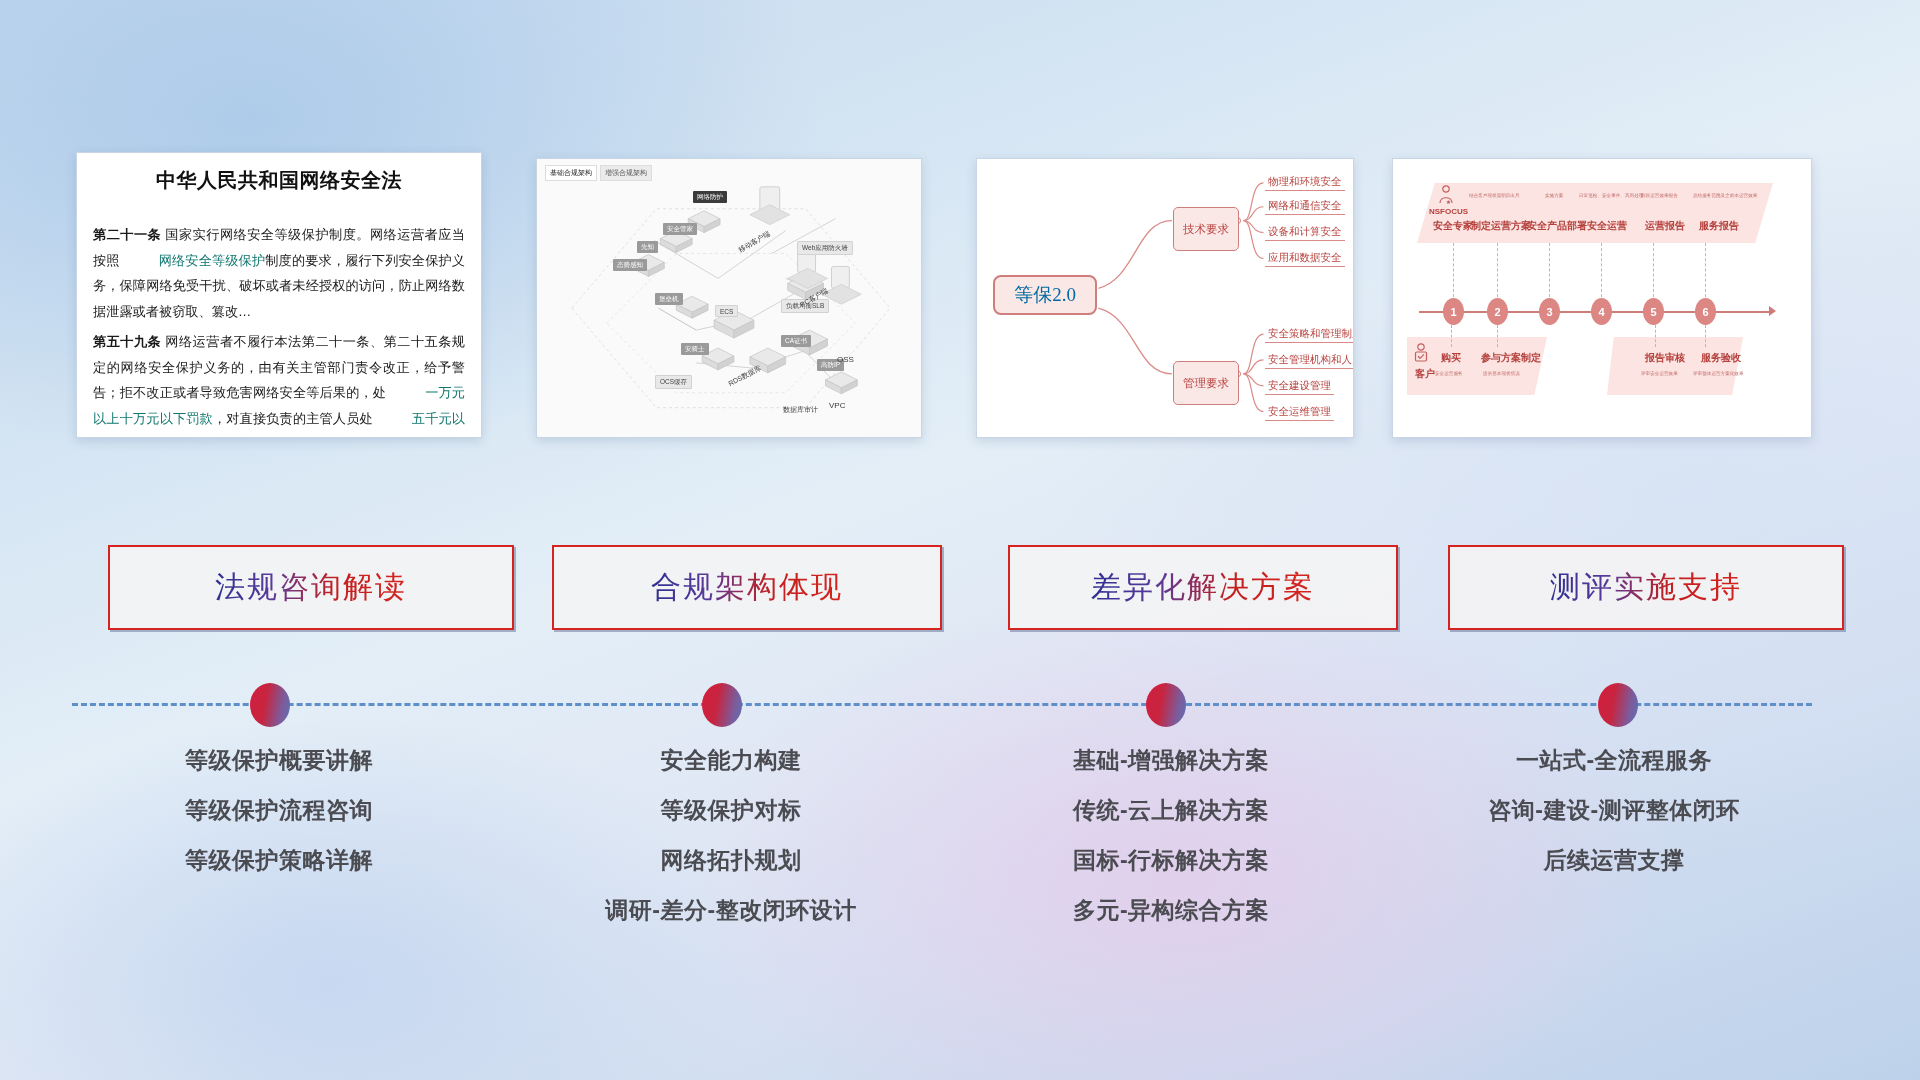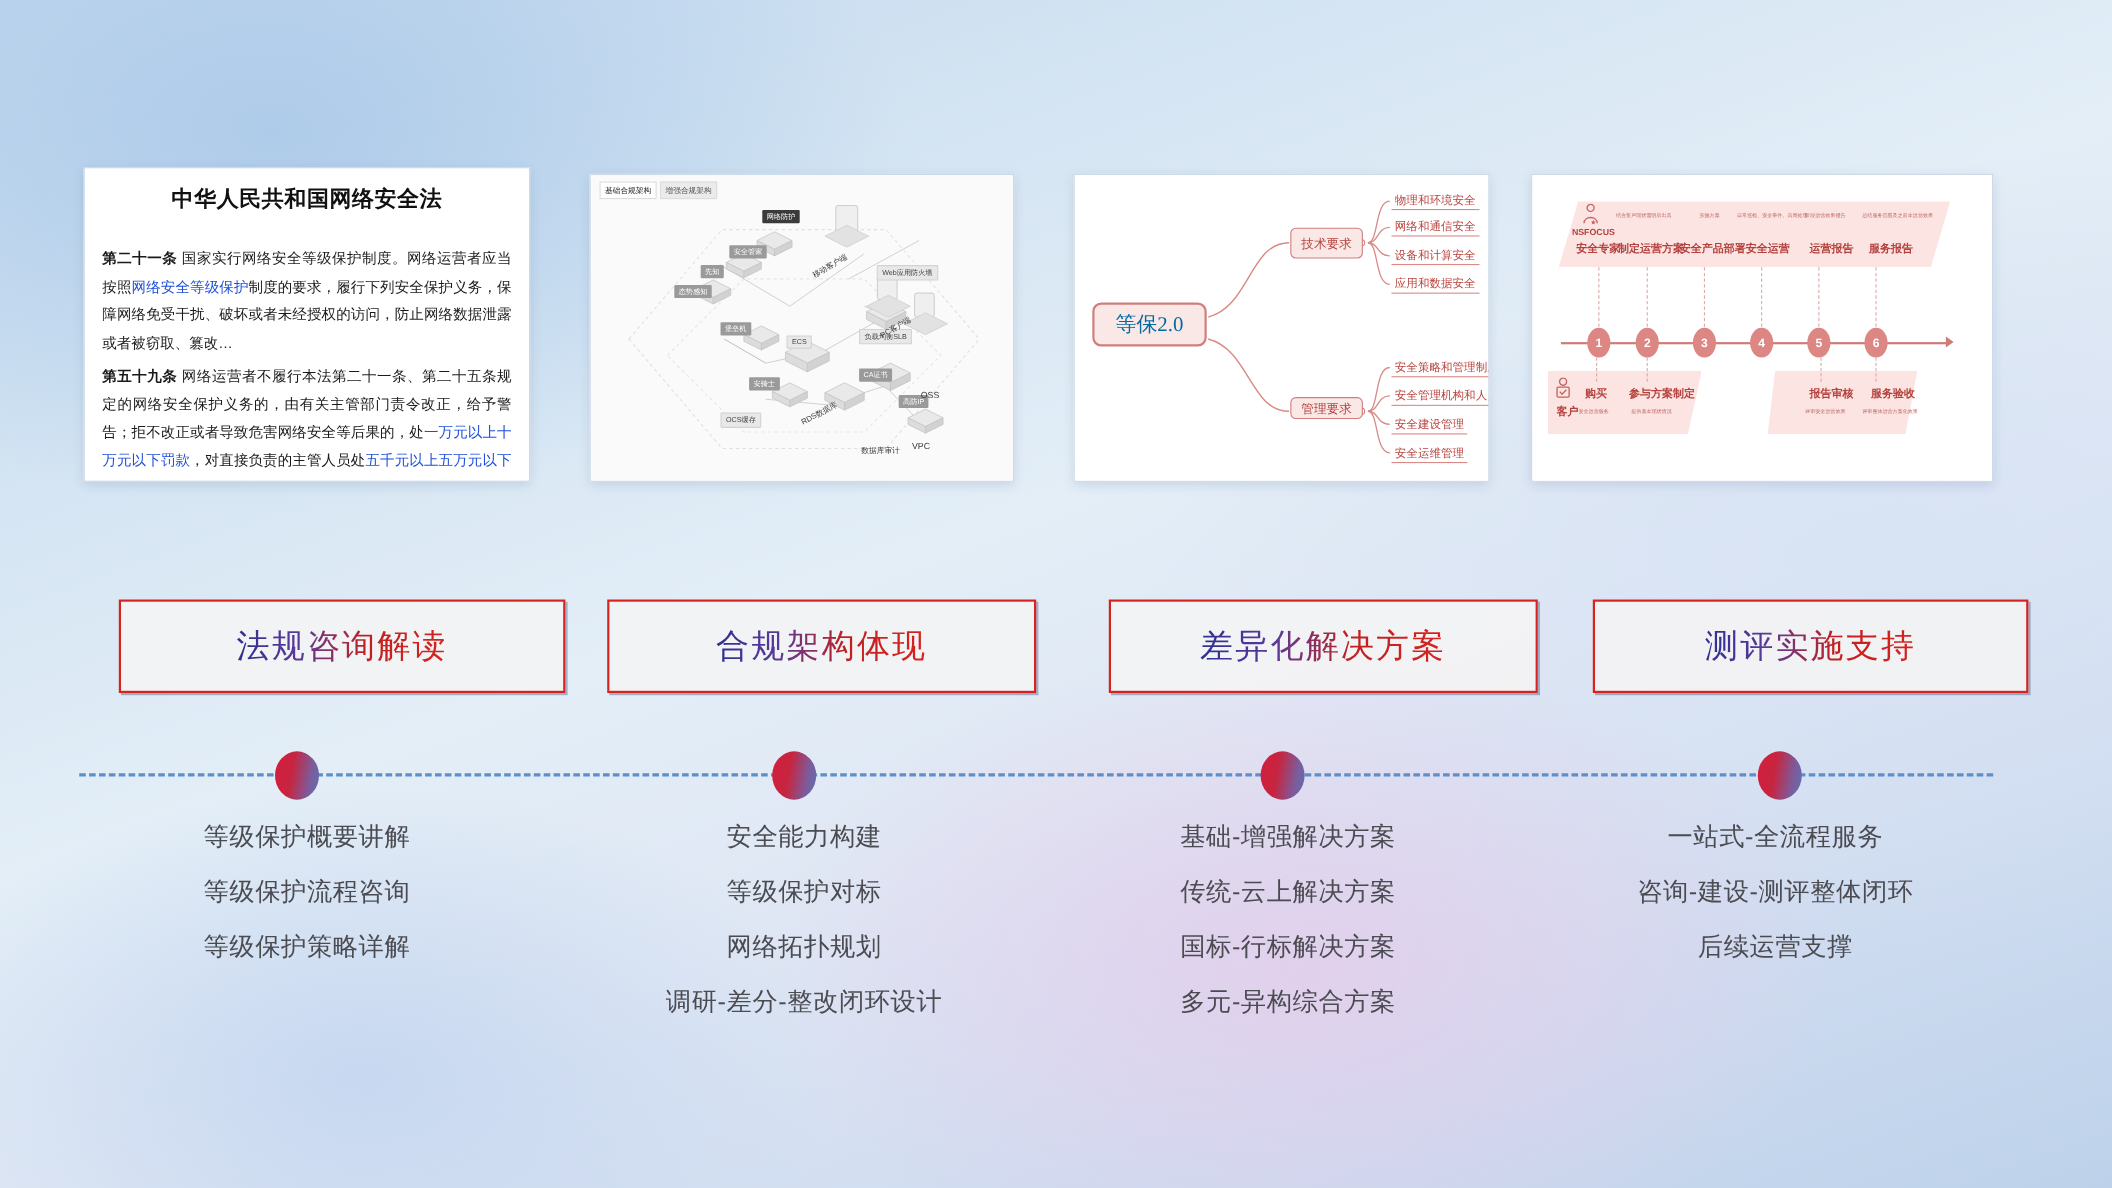--- a/index.html
+++ b/index.html
@@ -44,21 +44,21 @@
     margin-bottom: 28px;
   }
   .law-p {
     font-size: 13.2px;
     line-height: 1.95;
     color: #1a1a1a;
     text-align: justify;
     margin-bottom: 4px;
   }
   .law-art { font-weight: bold; }
-  .law-red { color: #1d4ed8; }
+  .law-red { color: #0f766e; margin-left: 39px; }
 
   
   .arch { position: relative; width: 100%; height: 100%; background: #fafafa; }
   .arch-tabs { position: absolute; left: 8px; top: 6px; display: flex; gap: 3px; }
   .arch-tab {
     font-size: 7px; color: #555; background: #ebebeb;
     padding: 2px 4px; border: 1px solid #ddd; white-space: nowrap;
   }
   .arch-tab.on { background: #ffffff; color: #222; }
   .arch-svg { position: absolute; inset: 0; }
@@ -79,21 +79,21 @@
     width: 104px; height: 40px;
     background: #fae8e7; border: 2px solid #cf7e7c; border-radius: 8px;
     display: flex; align-items: center; justify-content: center;
     font-size: 19px; color: #0369a1; font-family: "Liberation Serif", serif;
   }
   .mind-node {
     position: absolute;
     background: #fae8e7; border: 1.5px solid #cf7e7c; border-radius: 5px;
     display: flex; align-items: center; justify-content: center;
     font-size: 11.5px; color: #b8433f; font-family: "Liberation Serif", serif;
-    white-space: nowrap; padding: 9px 6px;
+    white-space: nowrap; padding: 21px 6px;
   }
   .mind-leaf {
     position: absolute; white-space: nowrap;
     font-size: 10.5px; color: #b8433f;
     font-family: "Liberation Serif", serif;
     border-bottom: 1.6px solid #d98a87;
     padding: 0 3px 1px 3px;
   }
 
   
@@ -169,20 +169,21 @@
   .d2 { left: 702px; }
   .d3 { left: 1146px; }
   .d4 { left: 1598px; }
 
   
   .lists { position: absolute; left: 0; top: 735px; width: 1920px; height: 230px; }
   .col { position: absolute; top: 0; text-align: center; }
   .col .li {
     font-size: 23px; color: #4b4b52; line-height: 50px; white-space: nowrap;
     letter-spacing: 0.5px;
+    font-weight: bold;
   }
   .c1 { left: 76px;   width: 406px; }
   .c2 { left: 536px;  width: 390px; }
   .c3 { left: 976px;  width: 390px; }
   .c4 { left: 1416px; width: 396px; }
 </style>
 </head>
 <body>
 
 <div class="thumbs">

